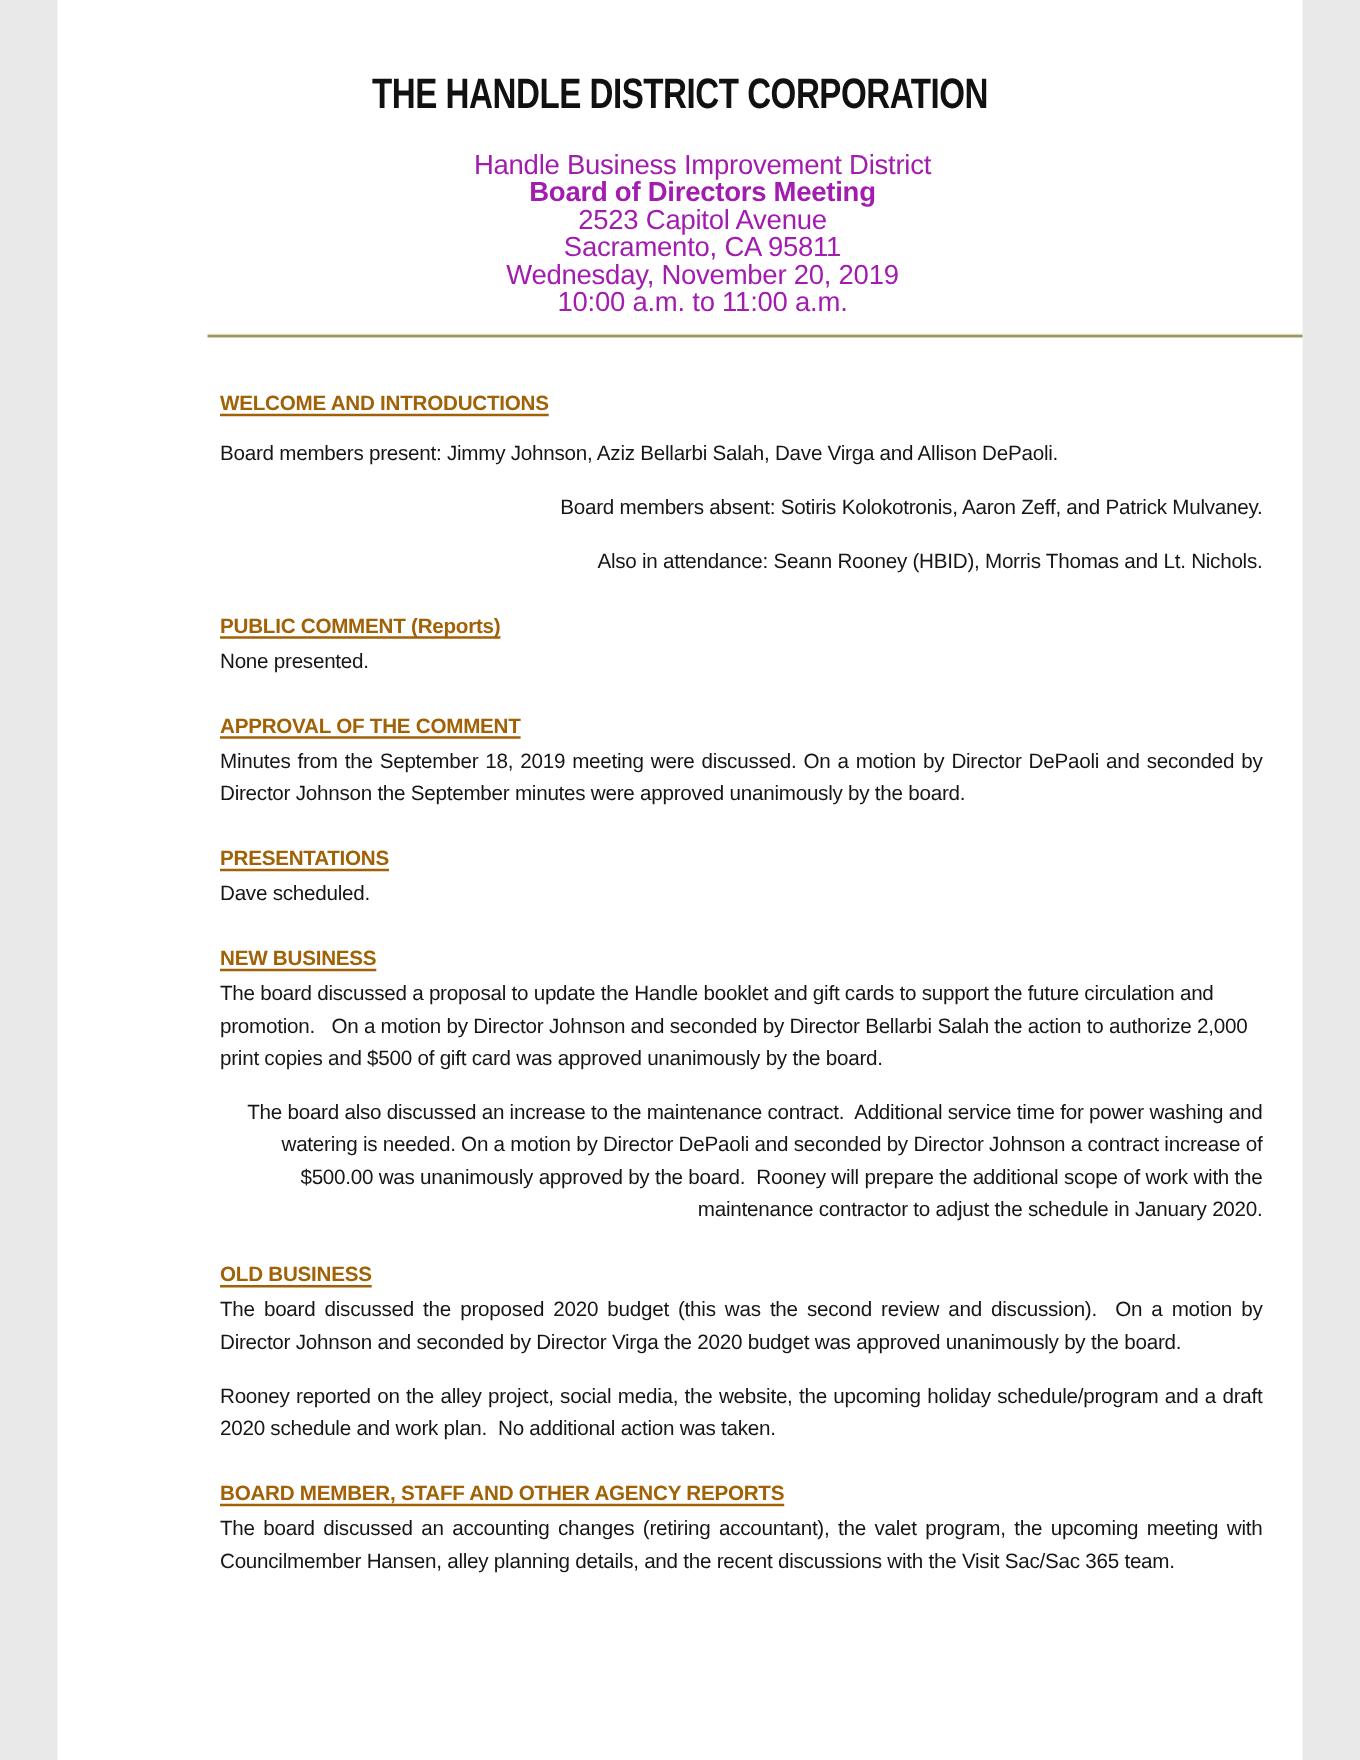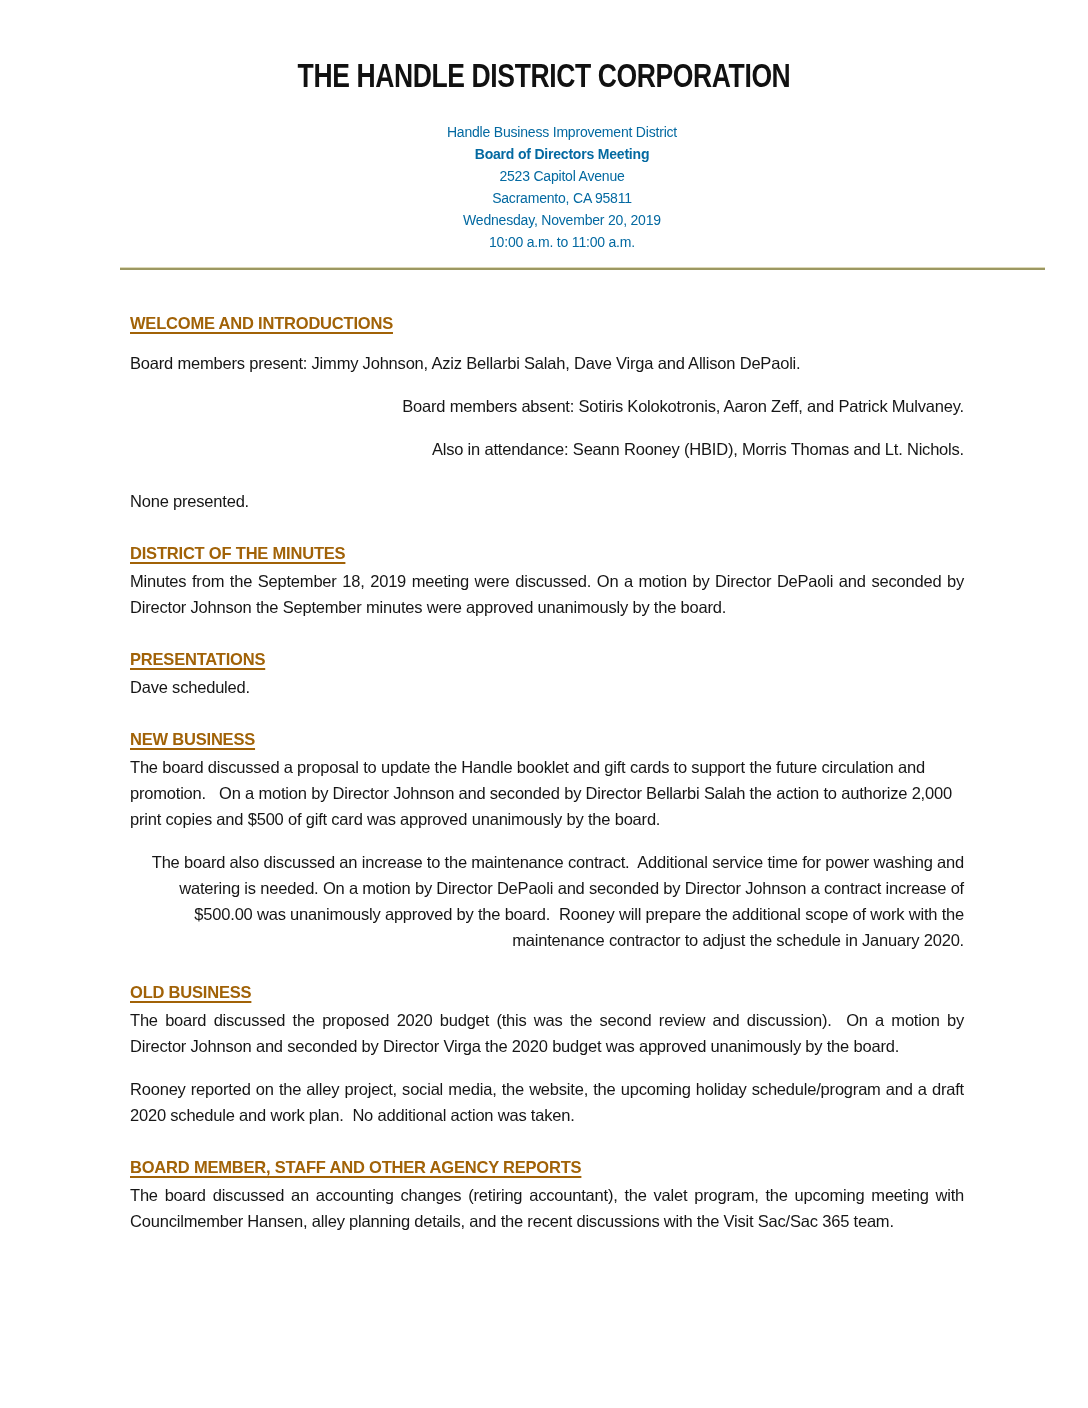--- a/index.html
+++ b/index.html
@@ -1,21 +1,21 @@
 <!DOCTYPE html>
 <html><head>
 <meta charset="utf-8">
 <style>
   * { margin: 0; padding: 0; box-sizing: border-box; }
   html, body { background: #e9e9e9; }
   body { font-family: "Liberation Sans", sans-serif; }
 
   .page {
     position: relative;
-    width: 1088px;
+    width: 996px;
     height: 1408px;
     margin: 0 auto;
     background: #ffffff;
     color: #1a1a1a;
     overflow: hidden;
   }
 
   
   .doc-title {
     margin-top: 56px;
@@ -24,24 +24,24 @@
     font-weight: bold;
     letter-spacing: -0.5px;
     transform: scaleX(0.78);
     transform-origin: 50% 50%;
     white-space: nowrap;
     color: #111;
   }
   .header-lines {
     margin-top: 26px;
     text-align: center;
-    font-size: 14px;
+    font-size: 22px;
     line-height: 22px;
     letter-spacing: -0.2px;
-    color: #0369a1;
+    color: #a21caf;
     padding-left: 36px;
   }
   .header-lines .bold { font-weight: bold; }
 
   .gold-rule {
     position: relative;
     margin-top: 14px;
     margin-left: 120px;
     width: 925px;
     height: 0;
@@ -98,25 +98,26 @@
   <div class="content">
 
     <div class="section section-welcome">
       <h2>WELCOME AND INTRODUCTIONS</h2>
       <div class="para">Board members present: Jimmy Johnson, Aziz Bellarbi Salah, Dave Virga and Allison DePaoli.</div>
       <div class="para">Board members absent: Sotiris Kolokotronis, Aaron Zeff, and Patrick Mulvaney.</div>
       <div class="para">Also in attendance: Seann Rooney (HBID), Morris Thomas and Lt. Nichols.</div>
     </div>
 
     <div class="section">
+      <h2>PUBLIC COMMENT (Reports)</h2>
       <div class="para">None presented.</div>
     </div>
 
     <div class="section">
-      <h2>DISTRICT OF THE MINUTES</h2>
+      <h2>APPROVAL OF THE COMMENT</h2>
       <div class="para justify">Minutes from the September 18, 2019 meeting were discussed. On a motion by Director DePaoli and seconded by Director Johnson the September minutes were approved unanimously by the board.</div>
     </div>
 
     <div class="section">
       <h2>PRESENTATIONS</h2>
       <div class="para">Dave scheduled.</div>
     </div>
 
 
     <div class="section">

